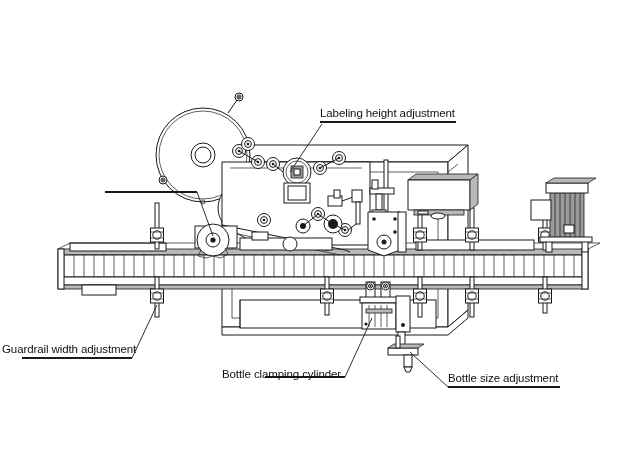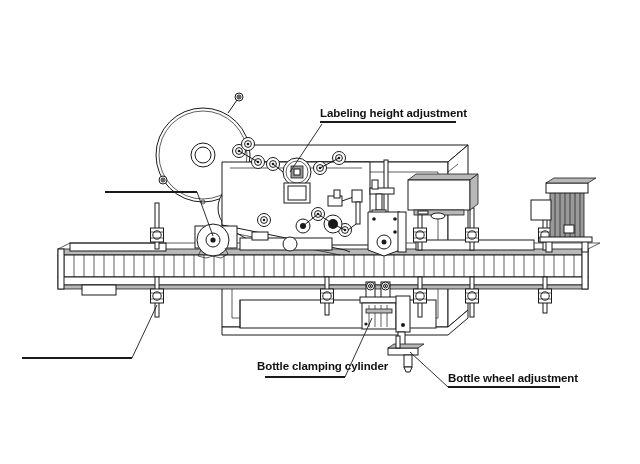--- a/index.html
+++ b/index.html
@@ -3,21 +3,21 @@
 <meta charset="utf-8">
 <style>
   html,body{margin:0;padding:0;background:#ffffff;}
   body{width:640px;height:464px;position:relative;overflow:hidden;
        font-family:"Liberation Sans","DejaVu Sans",sans-serif;}
   #stage{position:absolute;left:0;top:0;width:640px;height:464px;background:#fff;}
   svg#diagram{position:absolute;left:0;top:0;width:640px;height:464px;display:block;}
   .cal-text{
     position:absolute;
     font-family:"Liberation Sans","DejaVu Sans",sans-serif;
-    font-weight:bold;
+    font-weight:normal;
     font-size:11.5px;
     color:#111;
     white-space:nowrap;
     letter-spacing:-0.1px;
     line-height:12px;
   }
 </style>
 </head>
 <body>
 
@@ -353,18 +353,19 @@
       <line class="lead" x1="345" y1="377" x2="372" y2="318"></line>
 
       <line class="uline" x1="448" y1="387" x2="560" y2="387"></line>
       <line class="lead" x1="448" y1="387" x2="410" y2="352"></line>
     </g>
   </svg>
 
   <div class="cal-text" style="left:320px;top:107px;">Labeling height adjustment</div>
 
 
-
-  <div class="cal-text" style="left:222px;top:360px;margin-left:35px;">Bottle clamping cylinder</div>
-
-  <div class="cal-text" style="left:448px;top:372px;">Bottle wheel adjustment</div>
+  <div class="cal-text" style="left:2px;top:343px;">Guardrail width adjustment</div>
+
+  <div class="cal-text" style="left:222px;top:368px;">Bottle clamping cylinder</div>
+
+  <div class="cal-text" style="left:448px;top:372px;">Bottle size adjustment</div>
 
 </div>
 
 </body></html>

